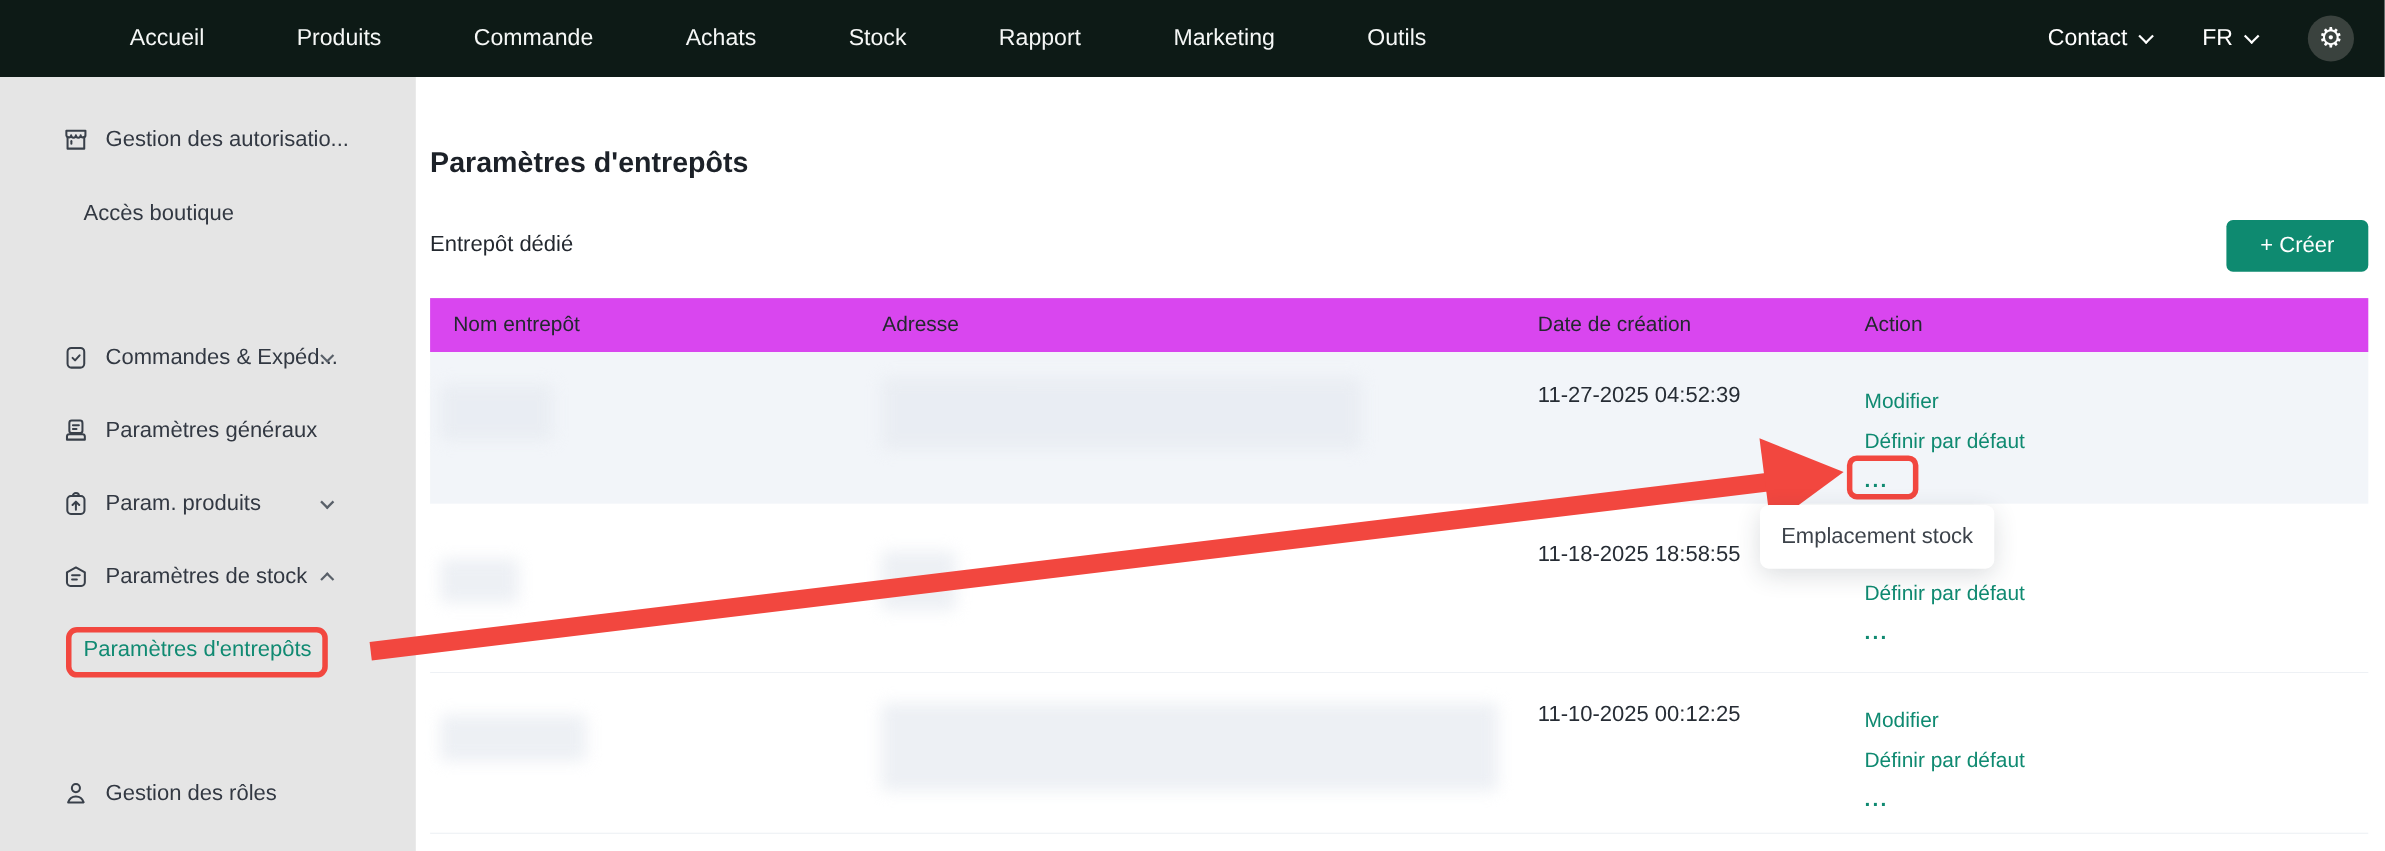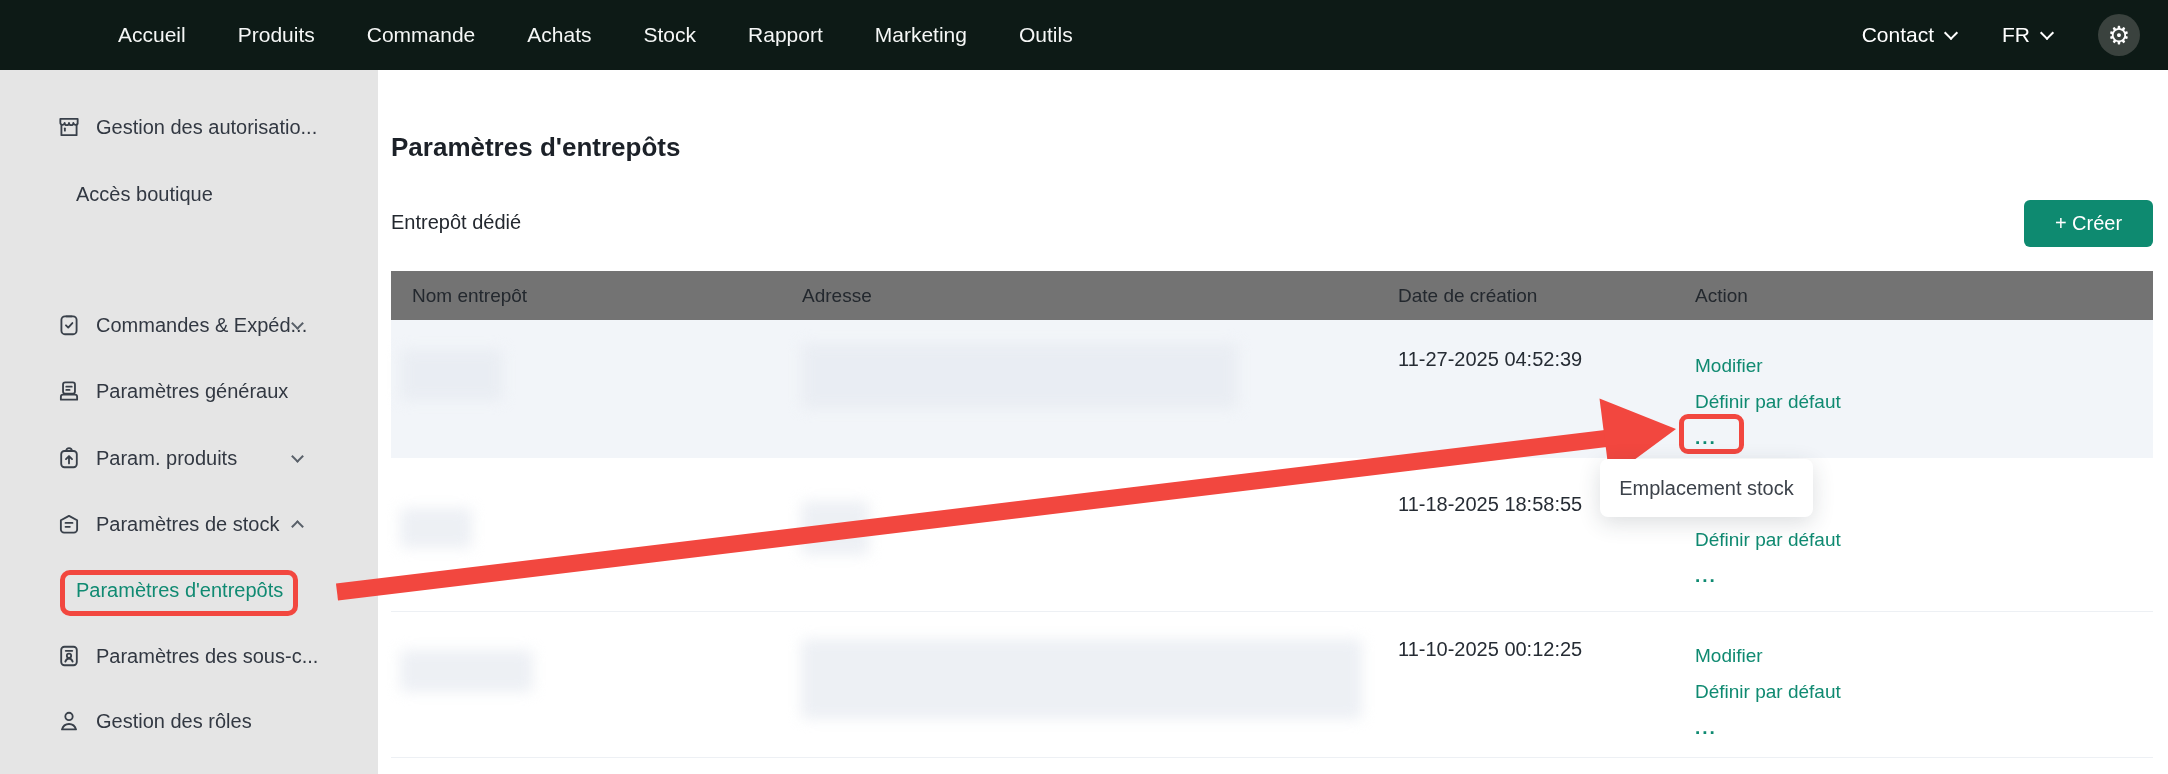--- a/index.html
+++ b/index.html
@@ -10,21 +10,21 @@
     color:#2a3038;
   }
   
   .navbar {
     position:absolute; top:0; left:0; width:2168px; height:70px;
     background:#0d1a16; display:flex; align-items:center;
     padding:0 28px 0 30px; z-index:20;
   }
   .brand { display:flex; align-items:center; gap:12px; }
   .brand-name { color:#fff; font-size:34px; font-weight:bold; letter-spacing:.5px; }
-  .nav-items { display:flex; gap:52px; margin-left:88px; }
+  .nav-items { display:flex; gap:84px; margin-left:88px; }
   .nav-item { color:#f5f7f6; font-size:21px; font-weight:500; cursor:pointer; white-space:nowrap; }
   .nav-right { margin-left:auto; display:flex; align-items:center; gap:46px; }
   .nav-drop { display:flex; align-items:center; gap:12px; color:#fff; font-size:21px; font-weight:500; cursor:pointer; }
   .chev {
     width:10px; height:10px; border-right:2.4px solid #fff; border-bottom:2.4px solid #fff;
     transform:rotate(45deg); margin-top:-5px;
   }
   .gear-wrap {
     width:42px; height:42px; border-radius:50%; background:#3a423e;
     display:flex; align-items:center; justify-content:center; cursor:pointer;
@@ -59,21 +59,21 @@
   
   .content { position:absolute; top:70px; left:342px; width:1826px; height:704px; background:#fff; }
   .page-title { position:absolute; left:49px; top:62px; font-size:26px; font-weight:600; color:#1c2128; }
   .section-title { position:absolute; left:49px; top:141px; font-size:20px; color:#23282f; }
   .create-btn {
     position:absolute; right:15px; top:130px; width:129px; height:47px;
     background:#0e8a70; color:#fff; border:none; border-radius:6px;
     font-size:20px; font-family:"Liberation Sans",sans-serif; cursor:pointer;
   }
   .table { position:absolute; left:49px; top:201px; width:1762px; }
-  .t-head { position:relative; height:49px; background:#737373; }
+  .t-head { position:relative; height:49px; background:#d946ef; }
   .t-head .th { position:absolute; top:14px; font-size:19px; font-weight:500; color:#23282e; white-space:nowrap; }
   .th.c1 { left:21px; } .th.c2 { left:411px; } .th.c3 { left:1007px; } .th.c4 { left:1304px; }
   .t-row { position:relative; width:1762px; }
   .t-row.r1 { height:138px; background:#f2f5f9; }
   .t-row.r2 { height:154px; background:#fff; border-bottom:1px solid #edf0f4; }
   .t-row.r3 { height:146px; background:#fff; border-bottom:1px solid #edf0f4; }
   .cell-date { position:absolute; left:1007px; font-size:20px; color:#262c34; white-space:nowrap; }
   .actions { position:absolute; left:1304px; display:flex; flex-direction:column; }
   .actions .act {
     font-size:19px; color:#0f8a71; line-height:36px; cursor:pointer;
@@ -188,31 +188,20 @@
       </svg>
     </span>
     <span class="s-label">Paramètres de stock</span>
     <span class="s-chev up"></span>
   </div>
 
   <div class="side-item sub active" style="top:498px;">
     <span class="s-label">Paramètres d'entrepôts</span>
   </div>
 
-  <div class="side-item" style="top:564px;">
-    <span class="s-icon">
-      <svg class="icon" viewBox="0 0 24 24">
-        <rect x="4.8" y="3.5" width="14.4" height="17" rx="3"></rect>
-        <path d="M9 7.2h6"></path>
-        <circle cx="12" cy="11.8" r="2"></circle>
-        <path d="M8.6 17.2c.6-1.9 2-2.9 3.4-2.9s2.8 1 3.4 2.9"></path>
-      </svg>
-    </span>
-    <span class="s-label">Paramètres des sous-c...</span>
-  </div>
 
   <div class="side-item" style="top:629px;">
     <span class="s-icon">
       <svg class="icon" viewBox="0 0 24 24">
         <circle cx="12" cy="7.8" r="3.4"></circle>
         <path d="M5.5 19.8c1-3.4 3.5-5 6.5-5s5.5 1.6 6.5 5z"></path>
       </svg>
     </span>
     <span class="s-label">Gestion des rôles</span>
   </div>

